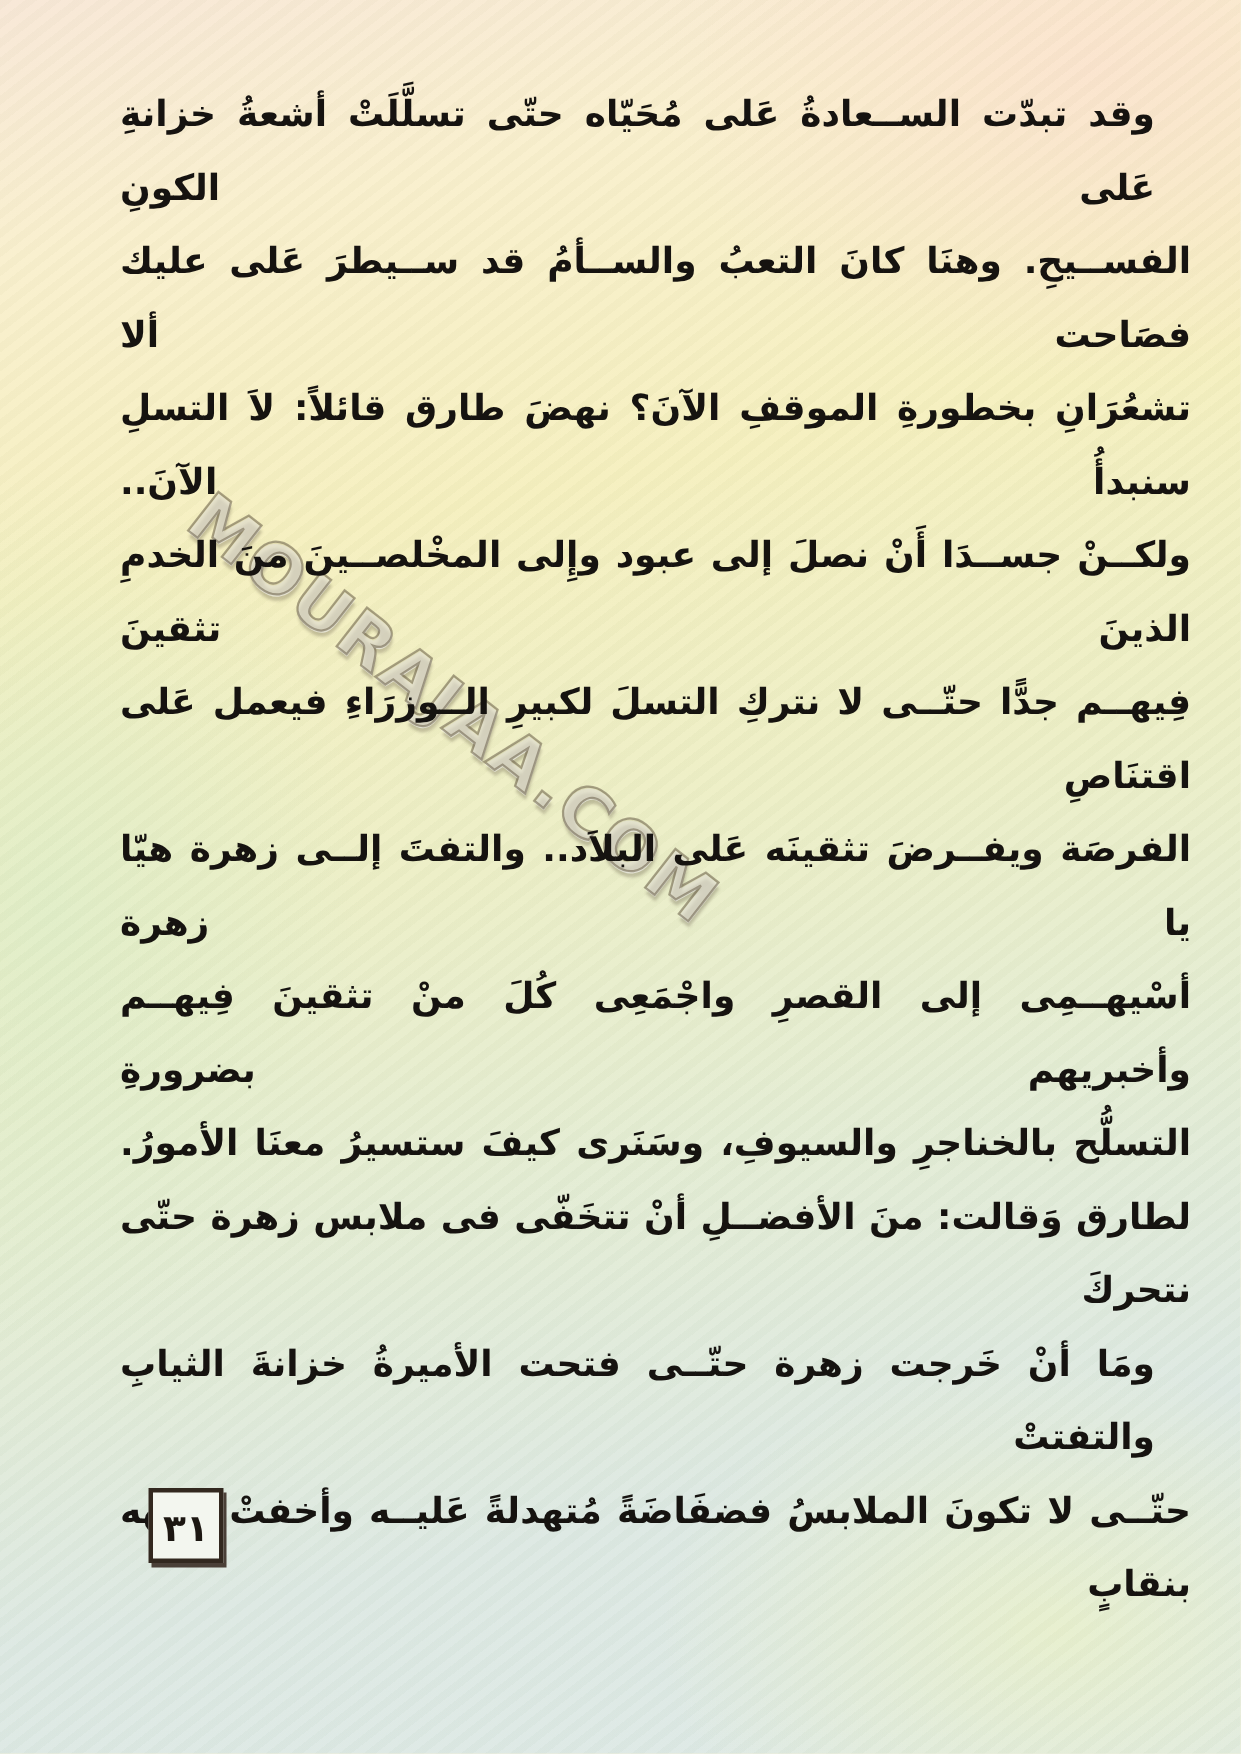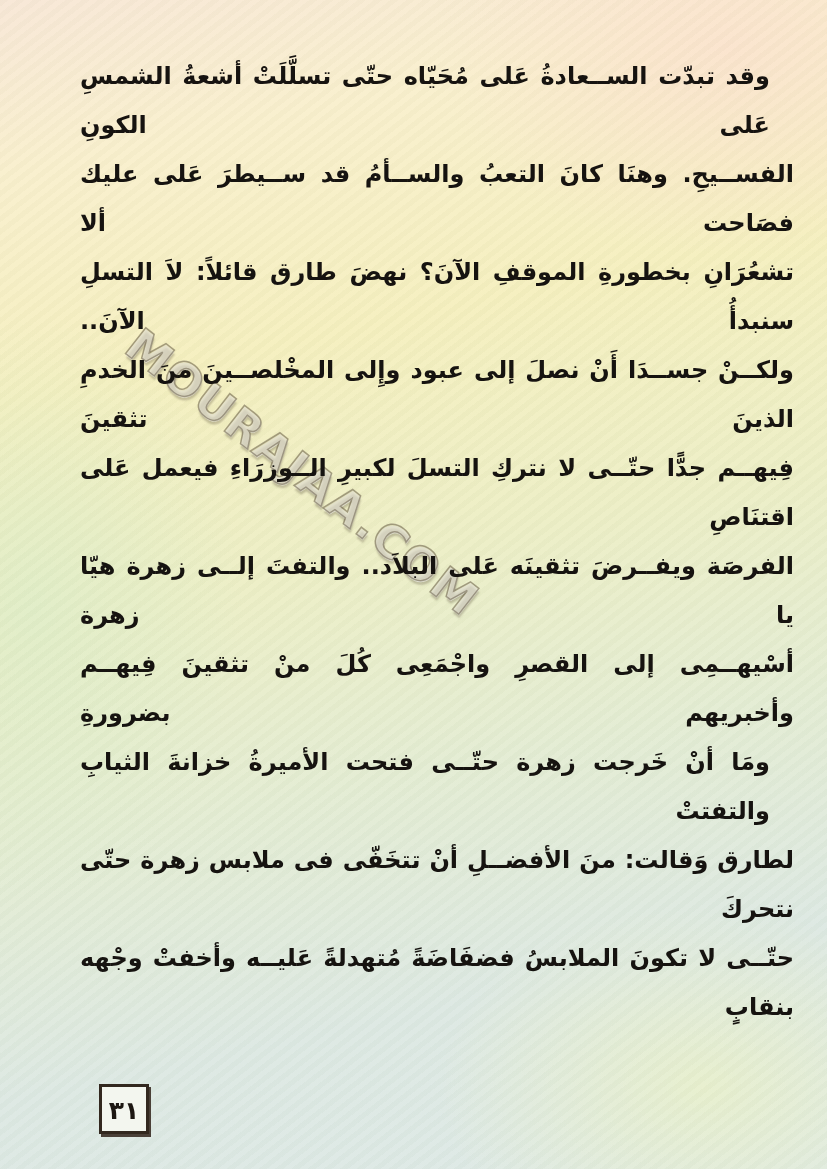--- a/index.html
+++ b/index.html
@@ -69,21 +69,21 @@
     color: rgba(160,148,118,0.22);
     -webkit-text-stroke: 1.5px rgba(105,95,72,0.55);
     text-shadow:
       1px 1px 0 rgba(255,255,255,0.55),
       3px 3px 2px rgba(90,80,60,0.30);
     pointer-events: none;
   }
   .pagenum-box {
     position: absolute;
     left: 99px;
-    top: 1084px;
+    top: 992px;
     width: 44px;
     height: 44px;
     background: #f3f6ef;
     border: 3px solid #32281f;
     box-shadow: 2px 3px 0 rgba(48,34,26,0.85);
     display: flex;
     align-items: center;
     justify-content: center;
   }
   .pagenum {
@@ -95,29 +95,30 @@
   }
 </style>
 </head>
 <body>
 
 <div class="page">
 
   <div class="watermark">MOURAJAA.COM</div>
 
   <div class="textblock">
-    <div class="ln j indent">وقد تبدّت الســعادةُ عَلى مُحَيّاه حتّى تسلَّلَتْ أشعةُ الشمسِ عَلى الكونِ</div>
+    <div class="ln j indent">وقد تبدّت الســعادةُ عَلى مُحَيّاه حتّى تسلَّلَتْ أشعةُ خزانةِ عَلى الكونِ</div>
     <div class="ln j">الفســيحِ. وهنَا كانَ التعبُ والســأمُ قد ســيطرَ عَلى عليك فصَاحت ألا</div>
     <div class="ln j">تشعُرَانِ بخطورةِ الموقفِ الآنَ؟ نهضَ طارق قائلاً: لاَ التسلِ سنبدأُ الآنَ..</div>
     <div class="ln j">ولكــنْ جســدَا أَنْ نصلَ إلى عبود وإِلى المخْلصــينَ منَ الخدمِ الذينَ تثقينَ</div>
     <div class="ln j">فِيهــم جدًّا حتّــى لا نتركِ التسلَ لكبيرِ الــوزرَاءِ فيعمل عَلى اقتنَاصِ</div>
     <div class="ln j">الفرصَة ويفــرضَ تثقينَه عَلى البلاَد.. والتفتَ إلــى زهرة هيّا يا زهرة</div>
     <div class="ln j">أسْيهــمِى إلى القصرِ واجْمَعِى كُلَ منْ تثقينَ فِيهــم وأخبريهم بضرورةِ</div>
+    <div class="ln j">التسلُّح بالخناجرِ والسيوفِ، وسَنَرى كيفَ ستسيرُ معنَا الأمورُ.</div>
+    <div class="ln j">لطارق وَقالت: منَ الأفضــلِ أنْ تتخَفّى فى ملابس زهرة حتّى نتحركَ</div>
     <div class="ln j indent">ومَا أنْ خَرجت زهرة حتّــى فتحت الأميرةُ خزانةَ الثيابِ والتفتتْ</div>
-    <div class="ln j">لطارق وَقالت: منَ الأفضــلِ أنْ تتخَفّى فى ملابس زهرة حتّى نتحركَ</div>
     <div class="ln j">حتّــى لا تكونَ الملابسُ فضفَاضَةً مُتهدلةً عَليــه وأخفتْ وجْهه بنقابٍ</div>
 
   </div>
 
   <div class="pagenum-box">
     <span class="pagenum">٣١</span>
   </div>
 
 </div>
 

